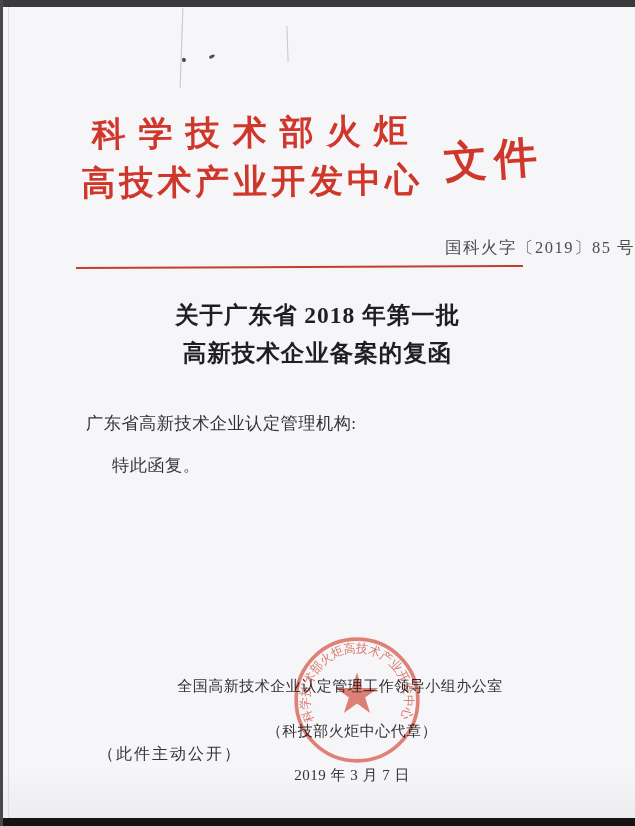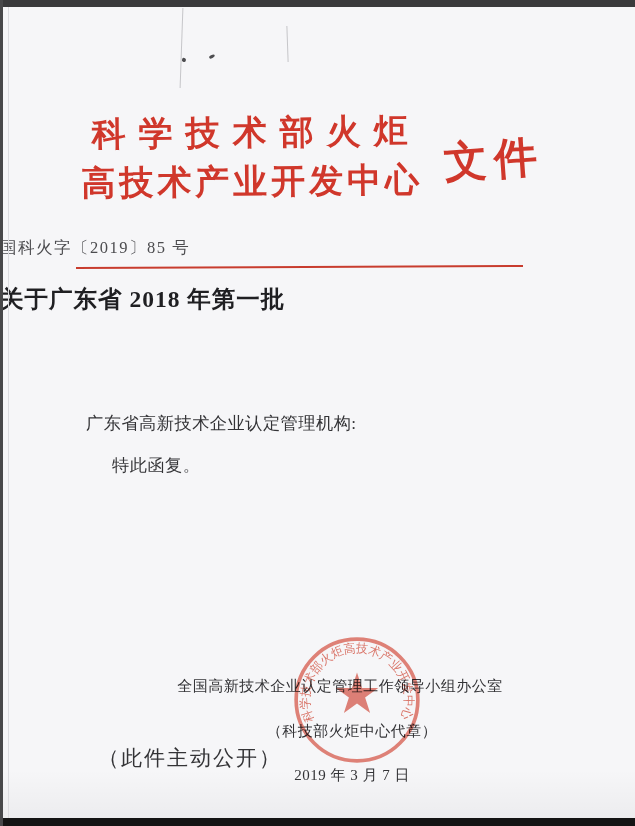--- a/index.html
+++ b/index.html
@@ -31,40 +31,40 @@
   .speck.p2{left:209px;top:55px;width:6px;height:3px;transform:rotate(-30deg);}
 
   
   .letterhead{position:absolute;left:70px;top:113px;width:360px;
     color:#d0372b;font-weight:bold;text-align:center;transform:rotate(-0.6deg);}
   .lh-line1{font-size:34px;letter-spacing:13px;text-indent:13px;line-height:40px;white-space:nowrap;}
   .lh-line2{font-size:34px;letter-spacing:4px;text-indent:4px;line-height:40px;margin-top:9px;white-space:nowrap;}
   .doc-type{position:absolute;left:444px;top:131px;color:#d0372b;font-weight:bold;
     font-size:43px;letter-spacing:7px;transform:rotate(-4deg);white-space:nowrap;}
 
-  .doc-number{position:absolute;left:0;top:237px;width:635px;text-align:left;
+  .doc-number{position:absolute;left:0;top:237px;width:635px;text-align:right;
     font-size:16.5px;color:#4c4c4f;letter-spacing:1.5px;}
   .red-rule{position:absolute;left:76px;top:266px;width:447px;height:2px;
     background:#c83c2e;transform:rotate(-0.25deg);}
 
   
-  .title{position:absolute;left:0;top:280px;width:635px;text-align:left;
+  .title{position:absolute;left:0;top:296px;width:635px;text-align:center;
     font-size:23.5px;font-weight:bold;color:#1f1f22;line-height:38px;letter-spacing:1px;}
 
   
   .body-text{position:absolute;left:70px;top:395px;width:508px;
     font-size:17.2px;line-height:25.9px;color:#333336;letter-spacing:0.5px;}
   .body-text p{margin:16px;text-align:justify;text-justify:inter-ideograph;}
   .body-text p.indent{text-indent:26px;}
 
   
   .signature{position:absolute;left:150px;top:674px;width:380px;text-align:center;
     font-size:15px;line-height:24.5px;color:#333336;letter-spacing:0.5px;}
   .sig-sub{transform:translateX(12px);margin-top:20px;}
-  .footer-note{position:absolute;left:98px;top:744px;font-size:21px;
+  .footer-note{position:absolute;left:98px;top:744px;font-size:16px;
     color:#333336;letter-spacing:2px;}
 
   
   .seal{position:absolute;left:286px;top:629px;width:142px;height:142px;
     mix-blend-mode:multiply;opacity:0.9;}
 </style>
 </head>
 <body>
 
 <div class="scan">
@@ -73,20 +73,21 @@
     <div class="lh-line1">科学技术部火炬</div>
     <div class="lh-line2">高技术产业开发中心</div>
   </div>
   <div class="doc-type">文件</div>
 
   <div class="doc-number">国科火字〔2019〕85 号</div>
   <div class="red-rule"></div>
 
   <div class="title">
     <div>关于广东省 2018 年第一批</div>
+    <div>高新技术企业备案的复函</div>
   </div>
 
   <div class="body-text">
     <p>广东省高新技术企业认定管理机构:</p>
     <p class="indent">特此函复。</p>
   </div>
 
   <div class="signature">
     <div>全国高新技术企业认定管理工作领导小组办公室</div>
     <div class="sig-sub">（科技部火炬中心代章）</div>

